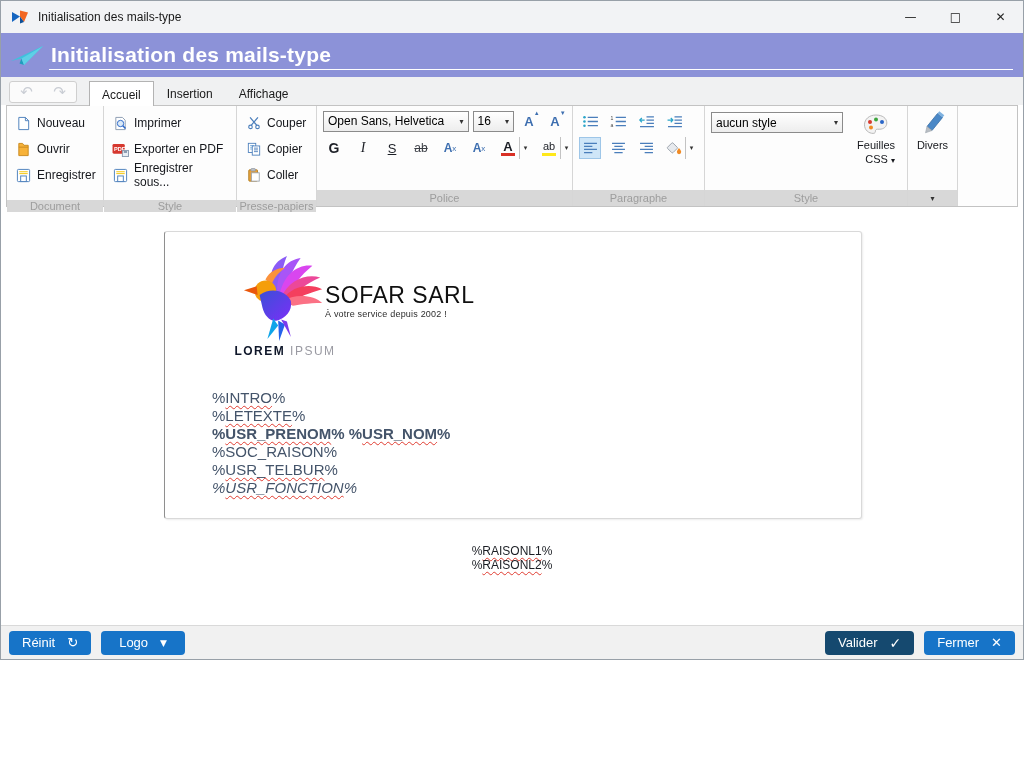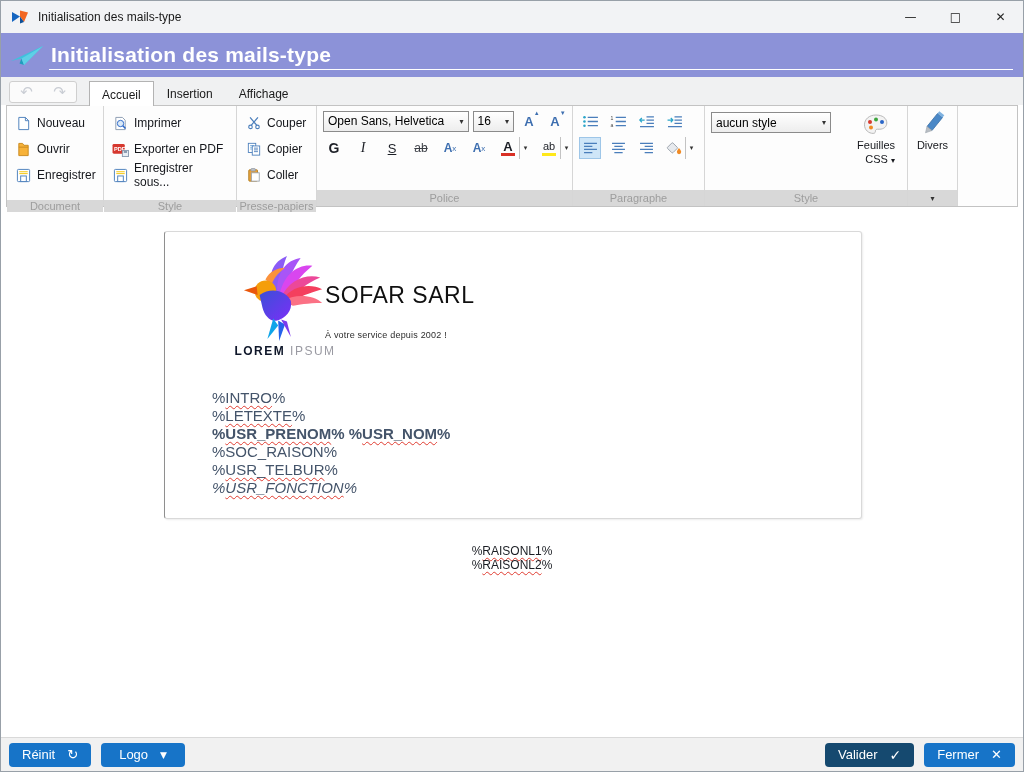--- a/index.html
+++ b/index.html
@@ -1,19 +1,19 @@
 <!DOCTYPE html>
 <html><head>
 <meta charset="utf-8">
 <style>
   * { box-sizing: border-box; margin: 0; padding: 0; }
   html,body { width:1024px; height:772px; }
   body { font-family:"Liberation Sans", sans-serif; background:#fff; }
 
-  .window { width:1024px; height:772px; display:flex; flex-direction:column;
+  .window { width:1024px; height:660px; display:flex; flex-direction:column;
             border:1px solid #98a0a8; background:#fff; overflow:hidden; }
 
   
   .titlebar { height:32px; background:#f2f3f5; display:flex; align-items:center;
               padding-left:10px; flex:0 0 auto; }
   .app-icon { width:19px; height:16px; margin-right:8px; }
   .titlebar-text { font-size:12px; color:#1a1a1a; }
   .win-controls { margin-left:auto; display:flex; height:100%; }
   .win-btn { width:45px; height:100%; border:none; background:transparent;
              font-size:12px; color:#222; display:flex; align-items:center; justify-content:center;
@@ -79,21 +79,21 @@
   .doc-box { position:absolute; left:163px; top:24px; width:698px; height:288px; background:#fff;
              border:1px solid #d9d9d9; border-left:1px solid #8f8f8f; border-radius:3px;
              box-shadow:1px 1px 2px rgba(0,0,0,0.08); }
   .logo-block { position:absolute; left:55px; top:22px; width:130px; text-align:center; }
   .bird { width:100px; height:88px; display:block; margin:0 auto; }
   .brand { font-size:12px; letter-spacing:1.5px; margin-top:2px; white-space:nowrap; }
   .brand .b1 { font-weight:bold; color:#0f172a; }
   .brand .b2 { color:#9a9aa2; }
   .company-block { position:absolute; left:160px; top:50px; }
   .company-name { font-size:23px; color:#101010; letter-spacing:0.5px; }
-  .tagline { font-size:9px; color:#2d2d2d; margin-top:21px; letter-spacing:0.2px; }
+  .tagline { font-size:9px; color:#2d2d2d; margin-top:0; letter-spacing:0.2px; }
   .placeholders { position:absolute; left:47px; top:157px; font-size:15px; line-height:18px; color:#44546A; }
   .ph-line { white-space:pre; }
   .ph-line.bold { font-weight:bold; }
   .ph-line.italic { font-style:italic; }
   .sq { text-decoration-line:underline; text-decoration-style:wavy; text-decoration-color:#E03C31;
         text-decoration-thickness:1px; text-underline-offset:2px; text-decoration-skip-ink:none; }
   .footer-lines { position:absolute; left:0; right:0; top:337px; text-align:center; font-size:12px;
                   line-height:14px; color:#1b1e24; }
 
   
@@ -371,21 +371,21 @@
                 </svg>
             </button>
             <button class="drop"><span>▾</span></button>
           </span>
         </div>
       </div>
       <div class="g-label">Paragraphe</div>
     </div>
 
     <div class="group" style="width:203px">
-      <div class="g-body" style="display:flex; gap:20px; align-items:flex-start;">
+      <div class="g-body" style="display:flex; gap:8px; align-items:flex-start;">
         <div class="combo" style="width:134px; margin-top:2px">
           <span>aucun style</span>
           <span class="caret">▾</span>
         </div>
         <button class="bigbtn">
           <svg viewBox="0 0 26 22" width="26" height="22">
             <path d="M13 1 C6 1 1.5 5.3 1.5 10.8 c0 5.3 4.3 8.6 8.6 8.6 2.2 0 2.3 -1.4 2.3 -2.4 0 -1.1 0.9 -1.8 2.2 -1.8 h2.2 c3.6 0 7 -2.3 7 -6.3 C23.8 4.2 19.3 1 13 1 z" fill="#f3f3f3" stroke="#b9b9b9"></path>
             <circle cx="7" cy="8" r="2" fill="#d63a2f"></circle>
             <circle cx="8" cy="13.5" r="2" fill="#f08a24"></circle>
             <circle cx="13" cy="5.5" r="2" fill="#3da53d"></circle>

